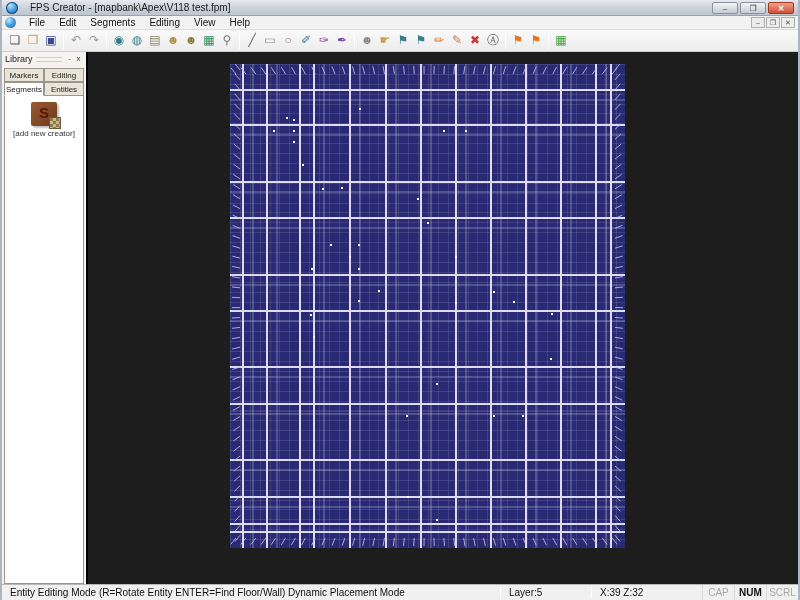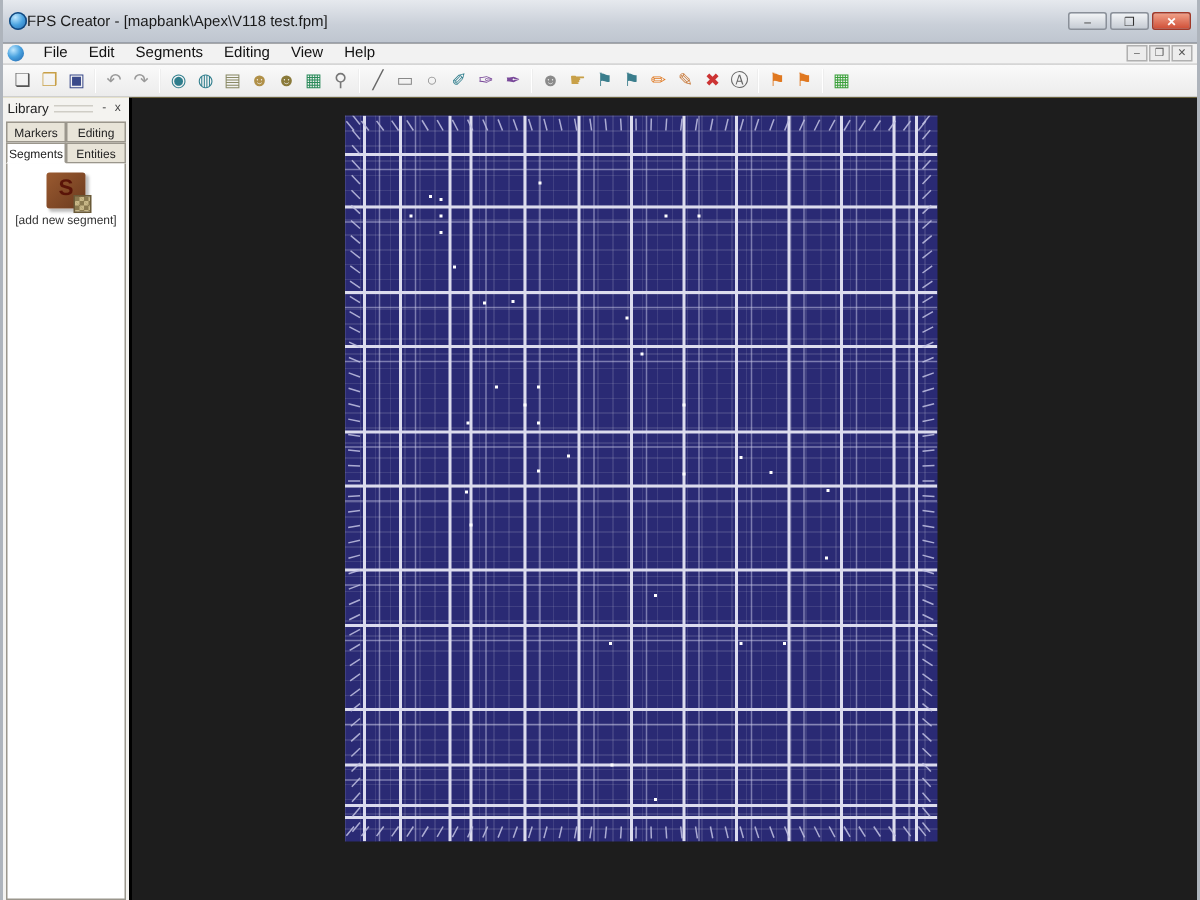--- a/index.html
+++ b/index.html
@@ -1,21 +1,21 @@
 <!DOCTYPE html>
 <html><head>
 <meta charset="utf-8">
 <style>
   * { margin:0; padding:0; box-sizing:border-box; }
   html,body { width:800px; height:600px; overflow:hidden; }
   body { font-family:"Liberation Sans", sans-serif; background:#1d1d1d; }
   .window { width:800px; height:600px; display:flex; flex-direction:column; border-left:2px solid #aeb4bc; border-right:2px solid #aeb4bc; }
 
   
-  .titlebar { height:29px; background:linear-gradient(#e6e9ee,#c9cfd8 60%,#bfc6d0); display:flex; align-items:center; padding:0 4px; gap:0; border-bottom:1px solid #9aa0aa; }
+  .titlebar { height:16px; background:linear-gradient(#e6e9ee,#c9cfd8 60%,#bfc6d0); display:flex; align-items:center; padding:0 4px; gap:12px; border-bottom:1px solid #9aa0aa; }
   .app-icon { width:12px; height:12px; border-radius:50%; background:radial-gradient(circle at 35% 30%, #bfe8ff, #4aa3e0 45%, #1c5fa8); box-shadow:inset 0 0 0 1px #14487e; flex:0 0 auto; }
   .title-text { font-size:10px; color:#1a1a1a; white-space:nowrap; overflow:hidden; flex:1; }
   .win-btns { display:flex; gap:2px; }
   .wbtn { width:26px; height:12px; font-size:8px; line-height:11px; text-align:center; border:1px solid #8a9099; border-radius:2px; background:linear-gradient(#f2f4f6,#c6ccd4); color:#333; }
   .wbtn.close { background:linear-gradient(#f0a088,#d05038); border-color:#a03828; color:#fff; font-weight:bold; }
 
   
   .menubar { height:14px; background:#f2f2f2; display:flex; align-items:center; padding:0 3px; border-bottom:1px solid #dcdcdc; }
   .mdi-icon { width:11px; height:11px; border-radius:50%; background:radial-gradient(circle at 35% 30%, #bfe8ff, #4aa3e0 45%, #1c5fa8); margin-right:6px; flex:0 0 auto; }
   .menu-item { font-size:10px; color:#111; padding:0 7px; line-height:14px; }
@@ -148,21 +148,21 @@
       </div>
       <div class="lib-tabs" id="lib-tabs">
           <span class="lib-tab">Markers</span>
           <span class="lib-tab">Editing</span>
           <span class="lib-tab active">Segments</span>
           <span class="lib-tab">Entities</span>
         </div>
       <div class="lib-body">
         <div class="lib-item">
           <span class="seg-box">S<span class="seg-checker"></span></span>
-          <span class="lib-label">[add new segment]</span>
+          <span class="lib-label">[add new creator]</span>
         </div>
       </div>
     </div>
 
     <div class="canvas">
       <div class="map" id="map" style="left: 142px; top: 12px; width: 395px; height: 484px; background-color: rgb(42, 42, 116); background-image: repeating-linear-gradient(to right, rgba(255, 255, 255, 0.1) 0px, rgba(255, 255, 255, 0.1) 1px, transparent 1px, transparent 9.9px), repeating-linear-gradient(rgba(255, 255, 255, 0.1) 0px, rgba(255, 255, 255, 0.1) 1px, transparent 1px, transparent 9.9px);">
           <svg width="395" height="484">
             <line x1="23" y1="0" x2="23" y2="484" stroke="rgba(205,205,235,0.5)" stroke-width="1"></line>
             <line x1="47" y1="0" x2="47" y2="484" stroke="rgba(205,205,235,0.5)" stroke-width="1"></line>
             <line x1="94" y1="0" x2="94" y2="484" stroke="rgba(205,205,235,0.5)" stroke-width="1"></line>
@@ -416,14 +416,26 @@
             <rect x="263" y="351" width="2" height="2" fill="#ffffff"></rect>
             <rect x="292" y="351" width="2" height="2" fill="#ffffff"></rect>
             <rect x="177" y="432" width="2" height="2" fill="#ffffff"></rect>
             <rect x="206" y="455" width="2" height="2" fill="#ffffff"></rect>
           </svg>
         </div>
     </div>
 
   </div>
 
+  <div class="statusbar">
+    <span class="sb-seg sb-mode">Entity Editing Mode (R=Rotate Entity  ENTER=Find Floor/Wall)  Dynamic Placement Mode</span>
+    <span class="sb-sep"></span>
+    <span class="sb-seg sb-layer">Layer:5</span>
+    <span class="sb-sep"></span>
+    <span class="sb-seg sb-coords">X:39  Z:32</span>
+    <span class="locks" id="locks">
+        <span class="lock">CAP</span>
+        <span class="lock on">NUM</span>
+        <span class="lock">SCRL</span>
+      </span>
+  </div>
 
 </div>
 
 </body></html>

